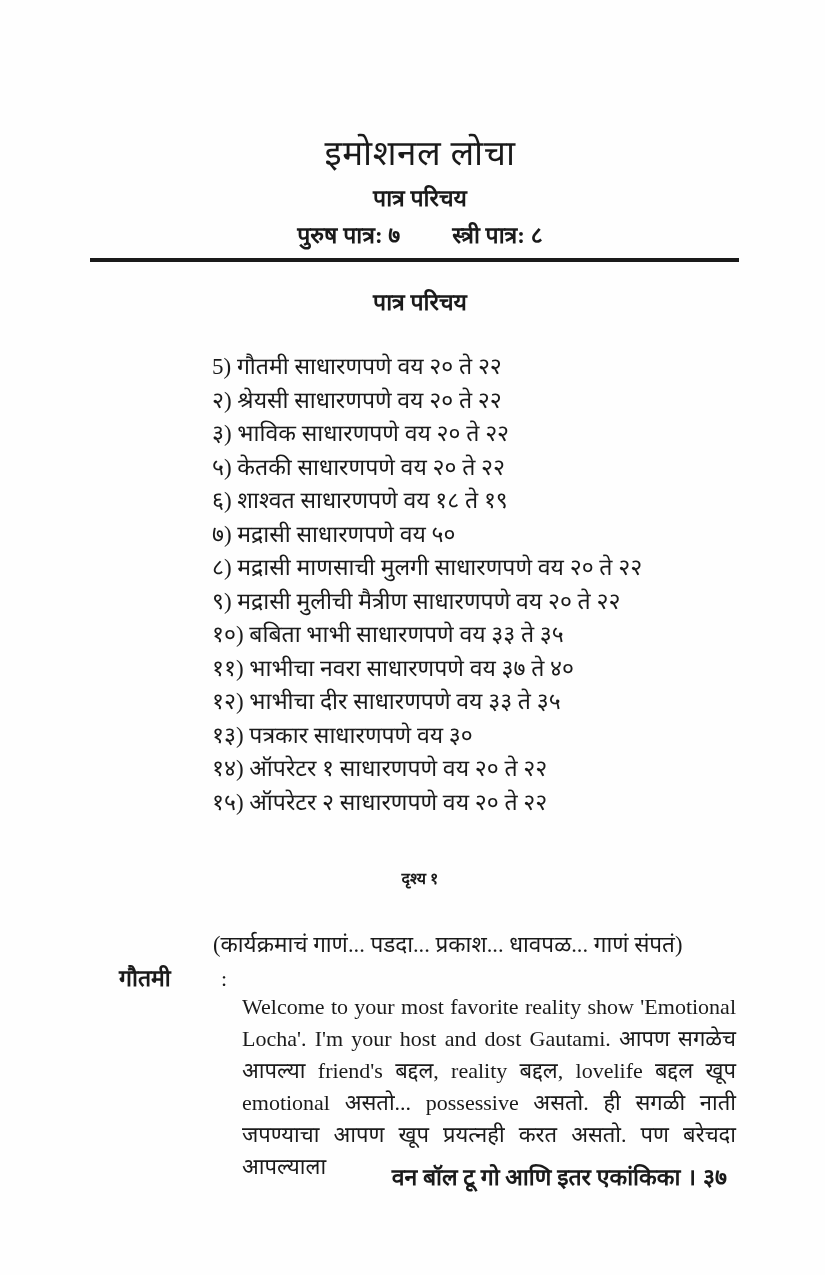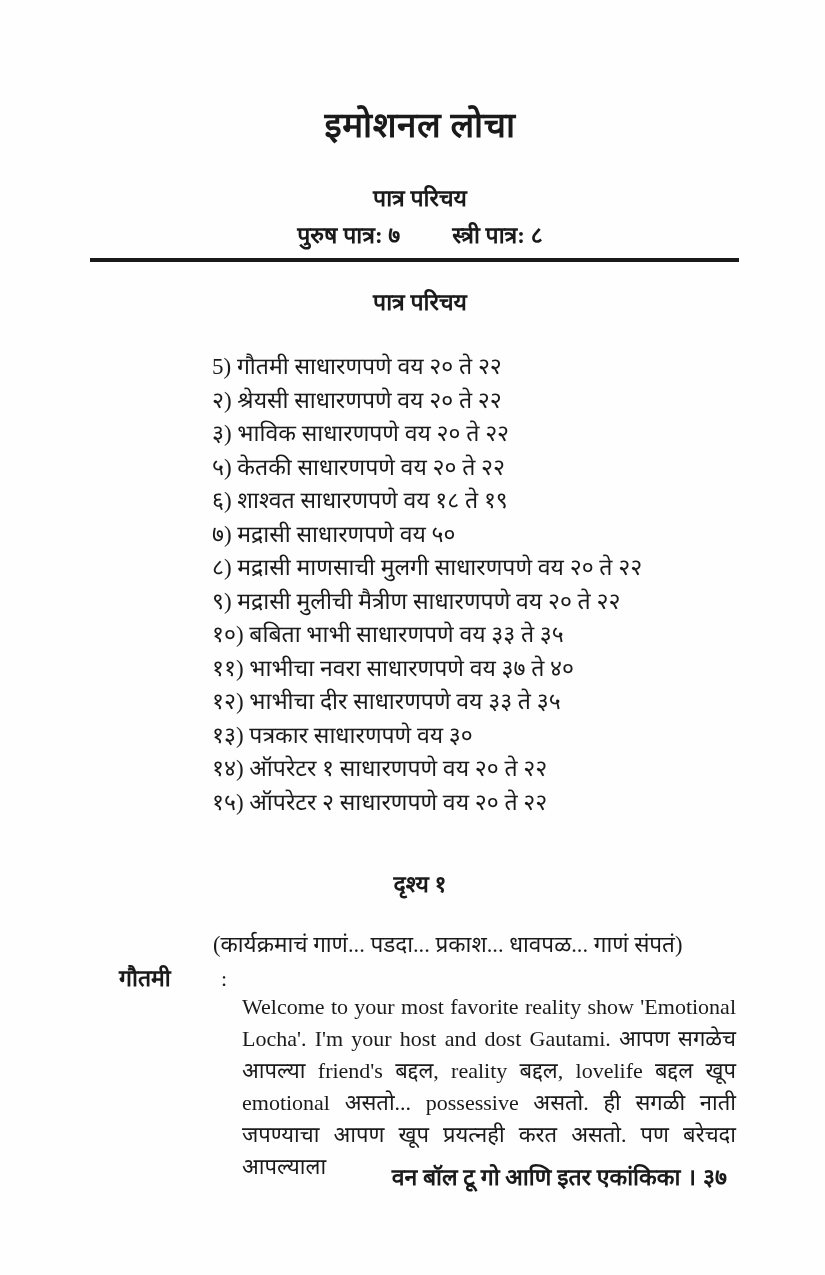--- a/index.html
+++ b/index.html
@@ -14,23 +14,23 @@
   .page {
     position: relative;
     width: 825px; height: 1275px;
     background: #fefefe;
     overflow: hidden;
   }
   .abs { position: absolute; margin: 0; }
   .centercol { left: 90px; width: 660px; text-align: center; }
 
   .title {
-    top: 100px;
+    top: 128px;
     font-size: 35px;
-    font-weight: 700;
+    font-weight: 400;
     letter-spacing: 0.5px;
     text-align: center;
   }
   .subtitle {
     top: 181px;
     font-size: 23px;
     font-weight: 700;
   }
   .castline {
     top: 218px;
@@ -55,21 +55,21 @@
     top: 350px; left: 212px;
     width: 545px;
     list-style: none;
     padding: 0;
     font-size: 23px;
     line-height: 33.5px;
     font-weight: 400;
   }
   .sceneheading {
     top: 867px;
-    font-size: 23px;
+    font-size: 16px;
     font-weight: 700;
   }
   .stagedirection {
     top: 931px; left: 213px;
     width: 524px;
     font-size: 22.5px;
     line-height: 28px;
     white-space: nowrap;
   }
   .dialogue {

